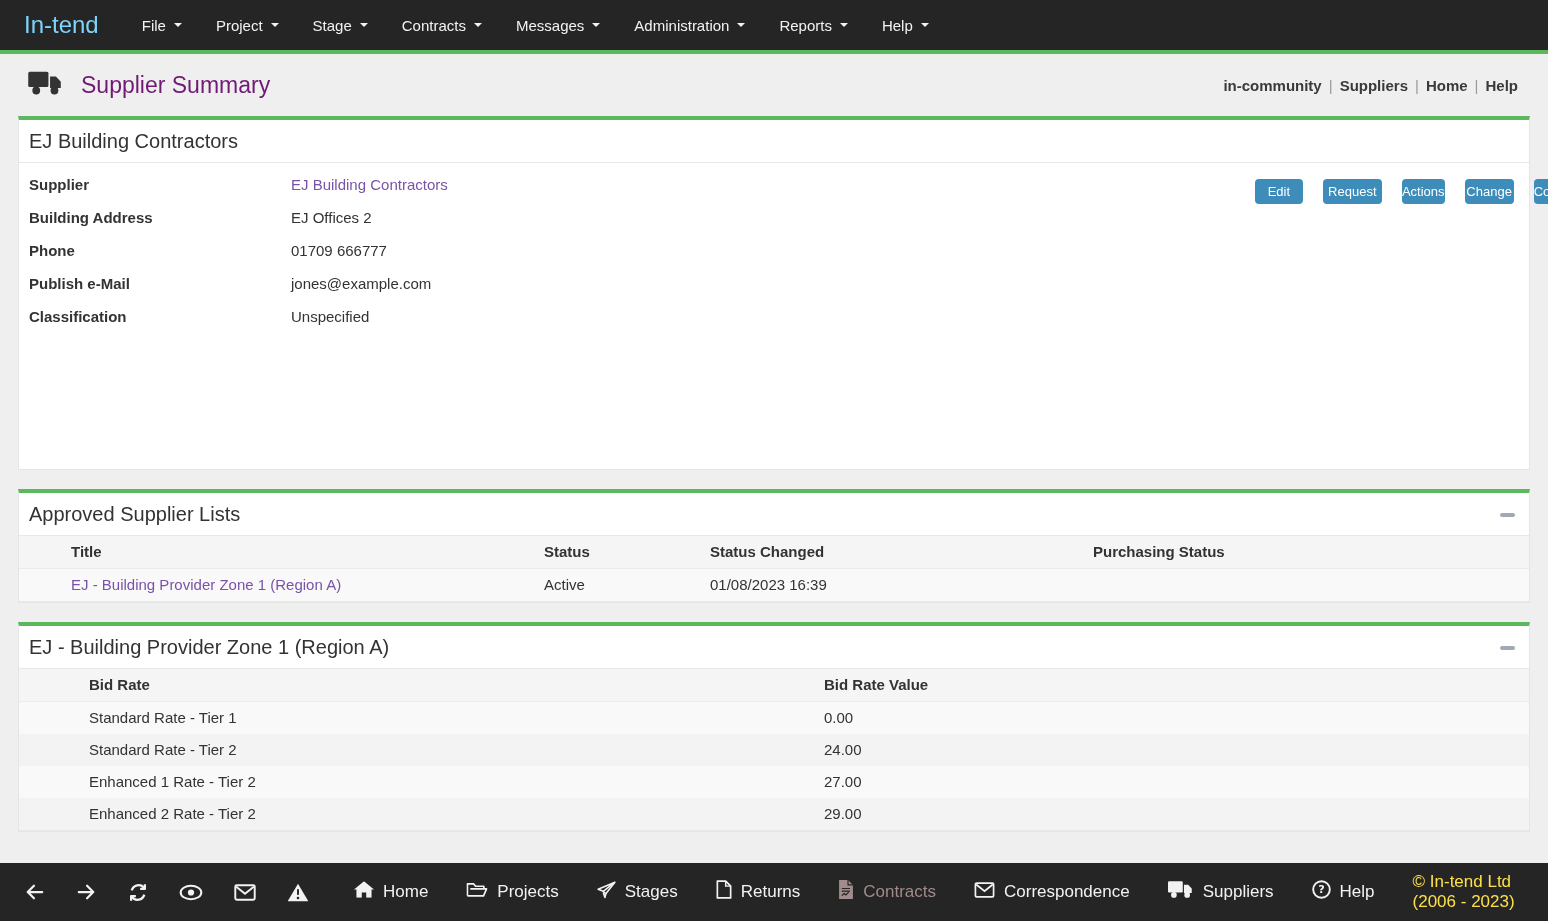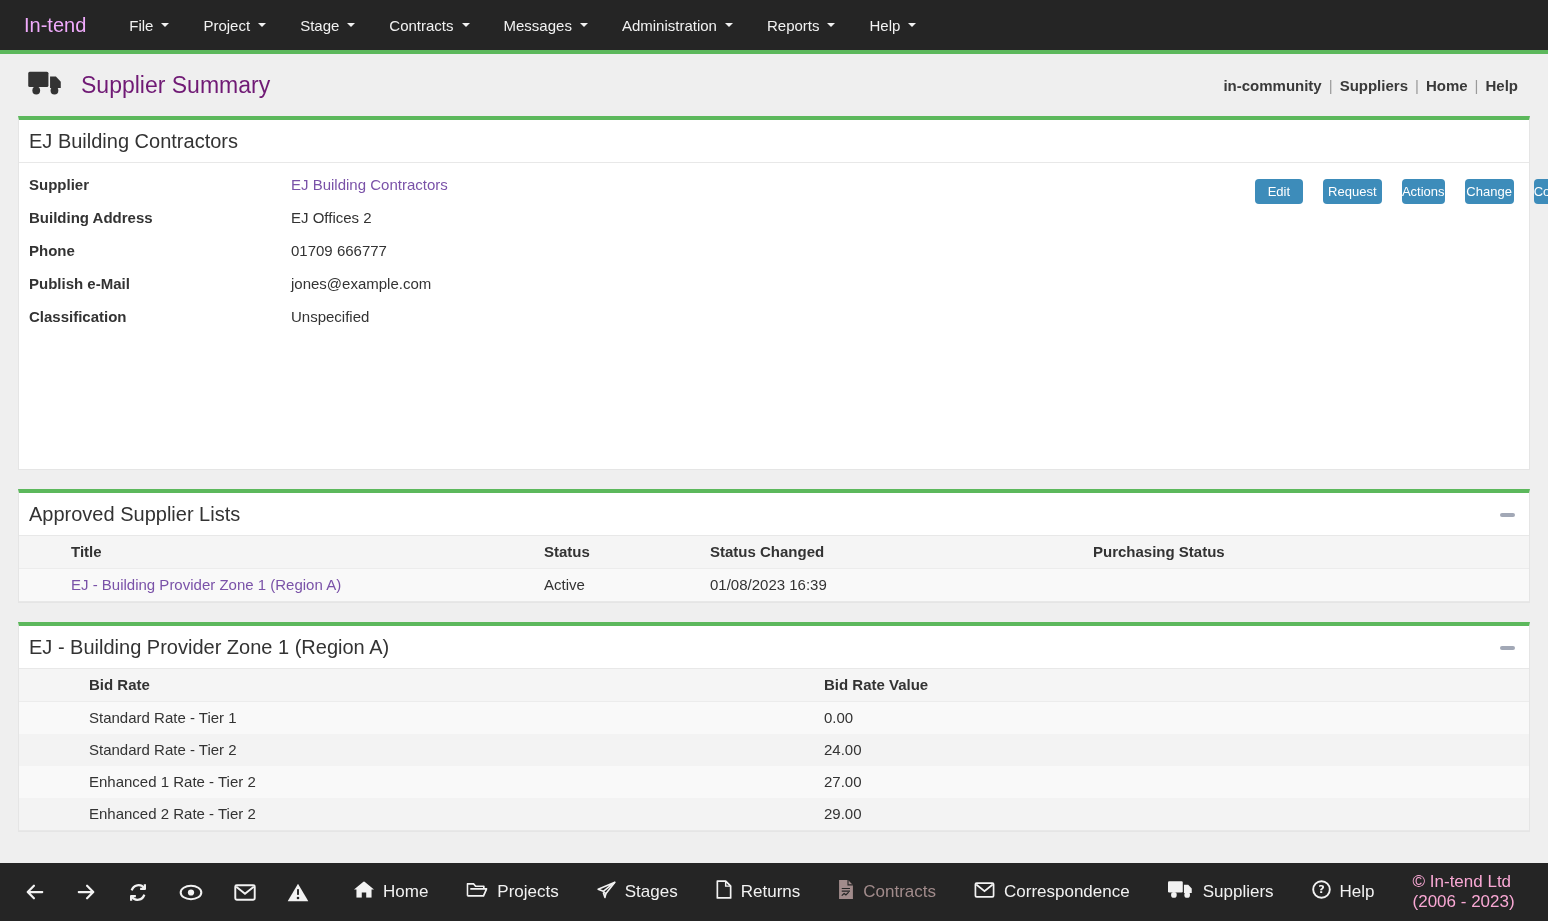--- a/index.html
+++ b/index.html
@@ -7,21 +7,21 @@
   body {
     width:1548px; height:921px; position:relative; overflow:hidden;
     background:#efefef; color:#333;
     font-family:"Liberation Sans","DejaVu Sans",sans-serif;
   }
   
   .topbar {
     background:#252525; height:54px; border-bottom:4px solid #5cb85c;
     display:flex; align-items:center; padding:0 16px;
   }
-  .brand { color:#f0abfc; font-size:20px; margin:0 26px 0 8px; cursor:pointer; }
+  .brand { color:#7dd3fc; font-size:24px; margin:0 26px 0 8px; cursor:pointer; }
   .nav-item {
     color:#f2f2f2; font-size:15px; padding:0 17px; height:54px;
     display:flex; align-items:center; gap:8px; cursor:pointer;
   }
   .caret {
     width:0; height:0; display:inline-block;
     border-left:4px solid transparent; border-right:4px solid transparent;
     border-top:4px solid #f2f2f2;
   }
   
@@ -71,21 +71,21 @@
   .bid-table tbody tr:last-child { border-bottom:1px solid #e8e8e8; }
   
   .footer {
     position:absolute; left:0; right:0; bottom:0; height:58px;
     background:#252525; color:#f2f2f2; display:flex; align-items:center;
     padding:0 11px 0 24px; font-size:17px;
   }
   .tool { margin-right:31px; cursor:pointer; display:flex; align-items:center; color:#f2f2f2; }
   .fitem { display:flex; align-items:center; gap:9px; margin-right:38px; cursor:pointer; color:#f2f2f2; }
   .fitem.muted { color:#a18b8b; }
-  .copyright { margin-left:auto; color:#f9a8d4; }
+  .copyright { margin-left:auto; color:#fde047; }
   .icon { display:inline-block; }
   svg.defs { position:absolute; width:0; height:0; }
 </style>
 </head>
 <body>
 
 <svg class="defs" aria-hidden="true">
   <defs>
     <symbol id="i-truck" viewBox="0 0 22 16">
       <rect x="0" y="1" width="12.5" height="9.5" rx="1" fill="currentColor"></rect>

